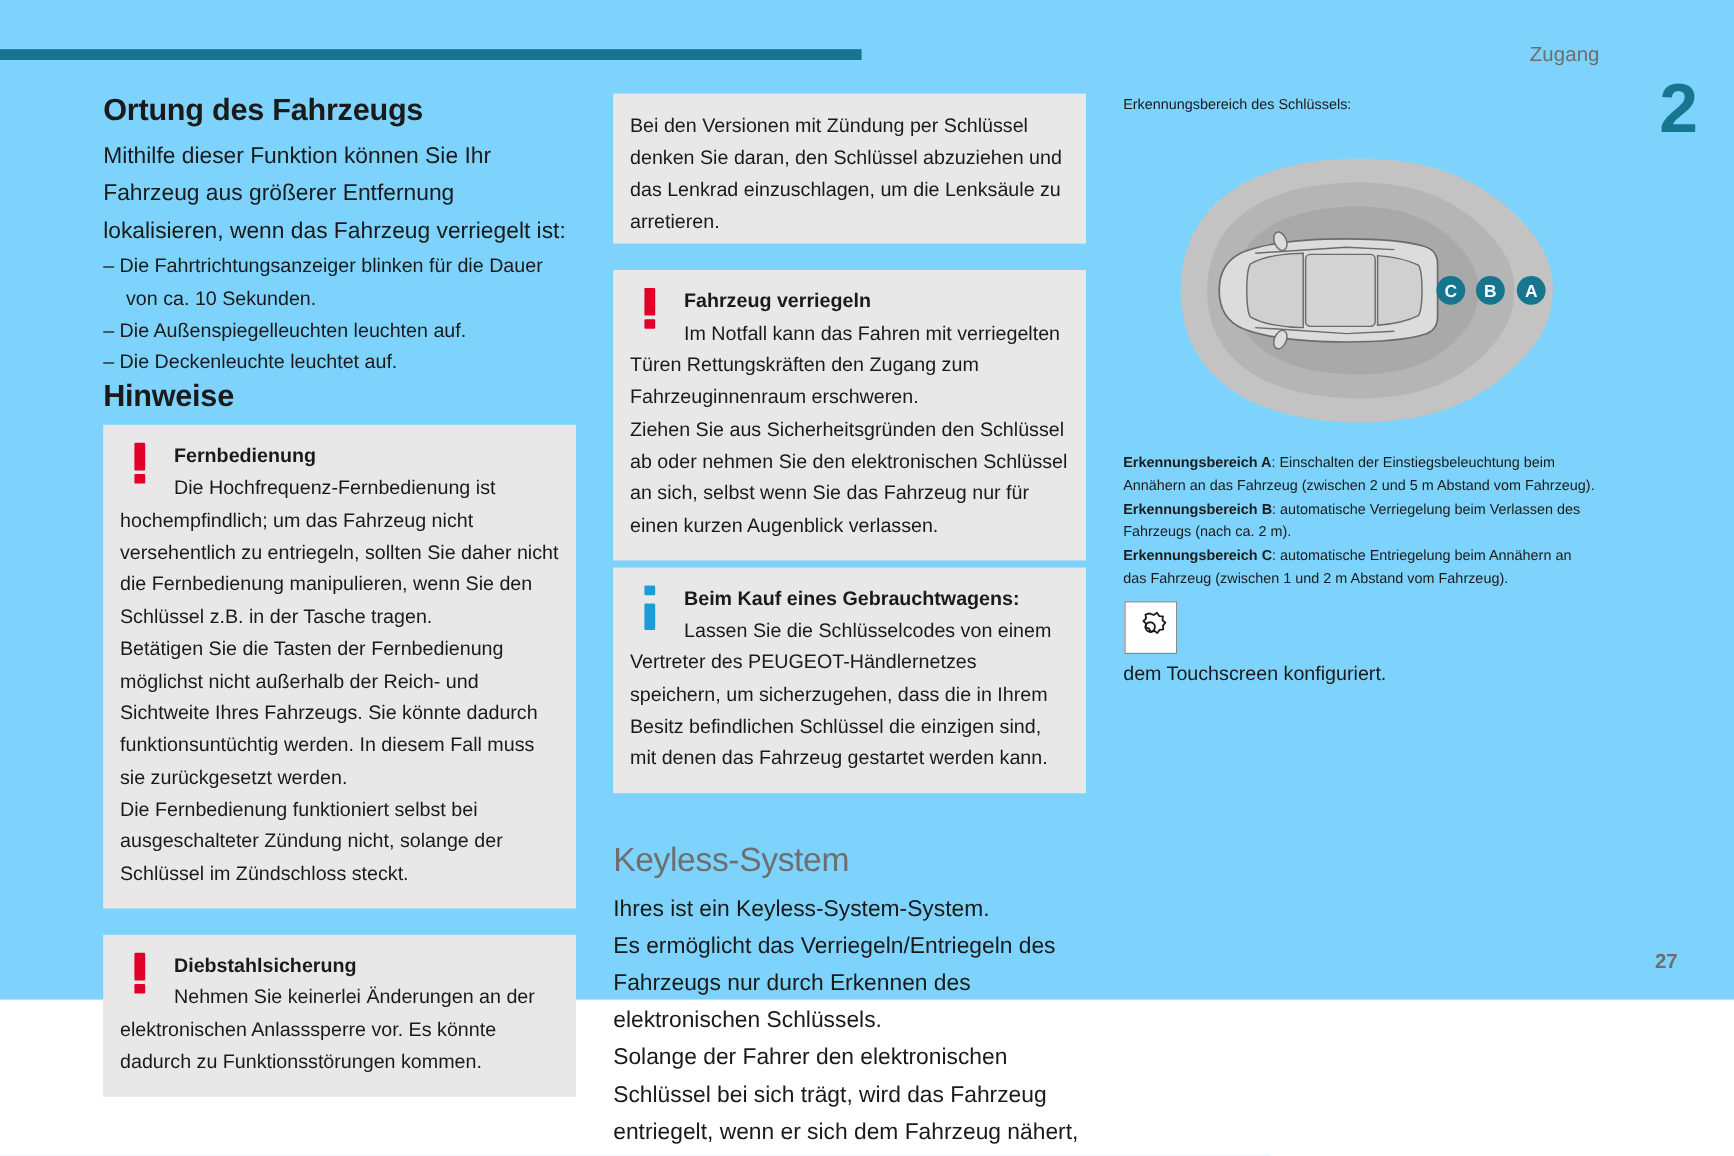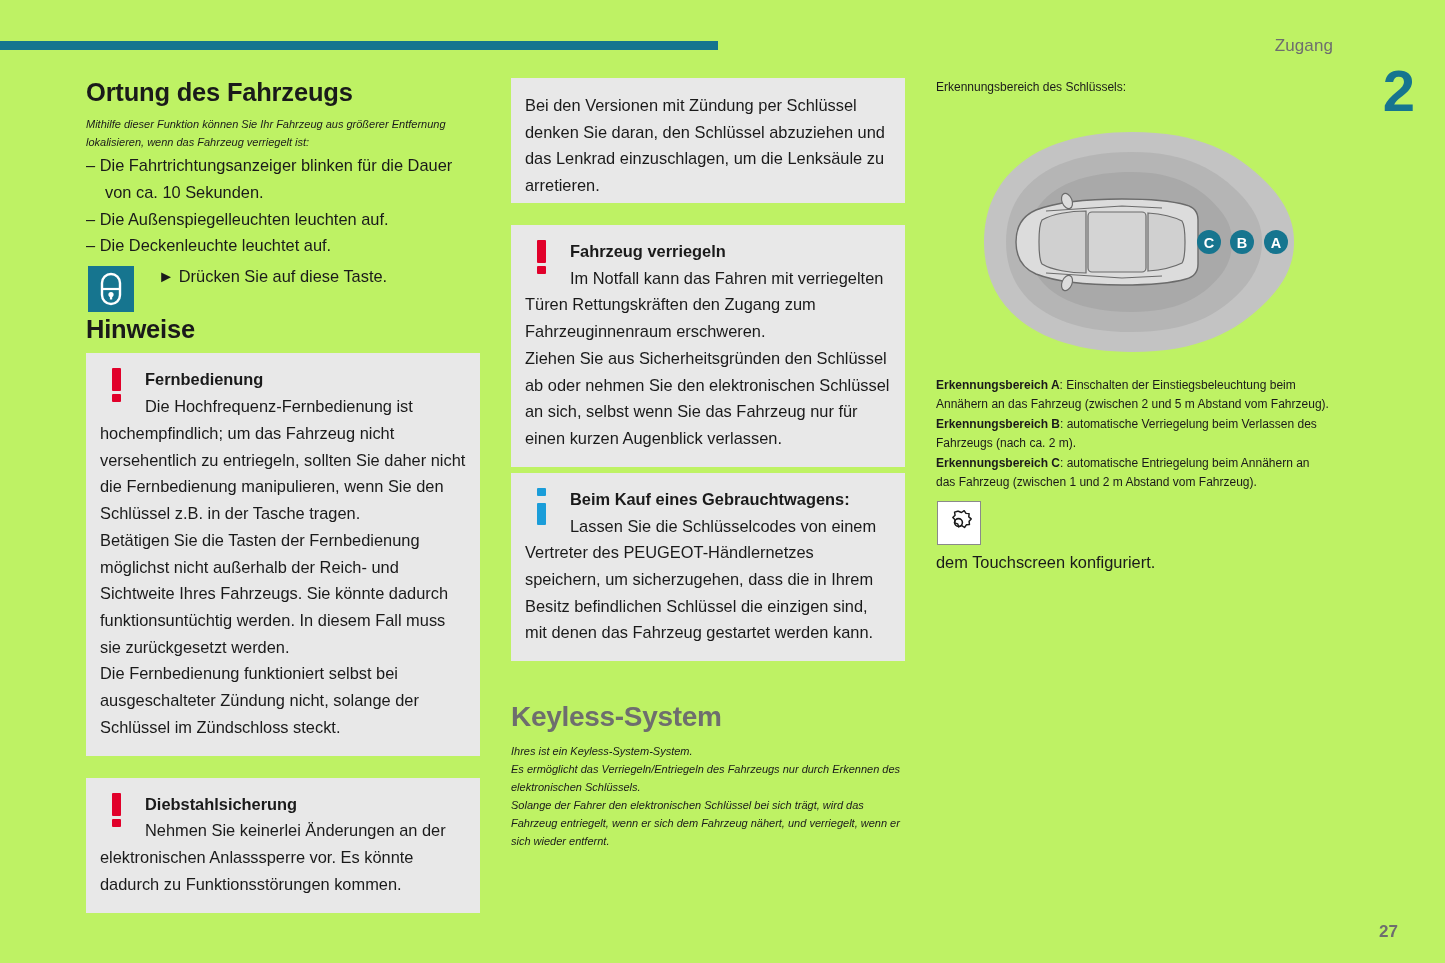--- a/index.html
+++ b/index.html
@@ -4,22 +4,22 @@
 <style>
   * { box-sizing: border-box; margin: 0; padding: 0; }
   html, body {
     width: 1445px; height: 963px;
     background: #ffffff;
     font-family: "Liberation Sans", sans-serif;
     overflow: hidden;
   }
   #page {
     position: relative;
-    width: 1445px; height: 963px;
-    background: #bef264;
+    width: 1445px; height: 833px;
+    background: #7dd3fc;
   }
 
   
   .top-rule {
     position: absolute;
     left: 0; top: 41px;
     width: 718px; height: 9px;
     background: #16758F;
   }
   .running-head {
@@ -59,31 +59,30 @@
   h1.sec-title {
     font-size: 25.5px;
     font-weight: bold;
     color: #1a1a1a;
     letter-spacing: -.2px;
     margin: 0 0 9px 0;
     line-height: 1.15;
   }
   h1.sec-title-gray {
     font-size: 28px;
-    font-weight: bold;
+    font-weight: normal;
     color: #6E6E6E;
     letter-spacing: -.3px;
     margin: 0 0 10px 0;
     line-height: 1.15;
   }
   p.body {
-    font-size: 11px;
-    line-height: 1.63;
-    color: #1a1a1a;
-    font-style: italic;
+    font-size: 19px;
+    line-height: 1.63;
+    color: #1a1a1a;
   }
   p.dash {
     font-size: 16.4px;
     line-height: 1.63;
     color: #1a1a1a;
     padding-left: 19px;
     text-indent: -19px;
   }
   .sp-top-lg { margin-top: 28px; }
 
@@ -201,31 +200,20 @@
   <div class="col" id="col1">
 
     <h1 class="sec-title">Ortung des Fahrzeugs</h1>
 
     <p class="body">Mithilfe dieser Funktion können Sie Ihr Fahrzeug aus größerer Entfernung lokalisieren, wenn das Fahrzeug verriegelt ist:</p>
 
     <p class="dash">–  Die Fahrtrichtungsanzeiger blinken für die Dauer von ca. 10 Sekunden.</p>
     <p class="dash">–  Die Außenspiegelleuchten leuchten auf.</p>
     <p class="dash">–  Die Deckenleuchte leuchtet auf.</p>
 
-    <div class="icon-row" style="margin-top:4px;">
-      <div class="keyfob-icon">
-        <svg viewBox="0 0 46 46" width="46" height="46">
-          <rect x="14" y="8" width="18" height="30" rx="9" ry="9" fill="none" stroke="#ffffff" stroke-width="2.4"></rect>
-          <line x1="14.6" y1="23" x2="31.4" y2="23" stroke="#ffffff" stroke-width="2.2"></line>
-          <circle cx="23" cy="28.5" r="2.6" fill="#ffffff"></circle>
-          <rect x="21.9" y="28.5" width="2.3" height="5" fill="#ffffff"></rect>
-        </svg>
-      </div>
-      <p>►  Drücken Sie auf diese Taste.</p>
-    </div>
 
     <h1 class="sec-title sp-top-lg">Hinweise</h1>
 
     <div class="box" style="margin-top:6px;">
       <div class="box-icon ico-warn">
         <div class="bar"></div>
           <div class="dot"></div>
       </div>
       <p class="box-title">Fernbedienung</p>
       <p class="box-first">Die Hochfrequenz-Fernbedienung ist hochempfindlich; um das Fahrzeug nicht versehentlich zu entriegeln, sollten Sie daher nicht die Fernbedienung manipulieren, wenn Sie den Schlüssel z.B. in der Tasche tragen.</p>

